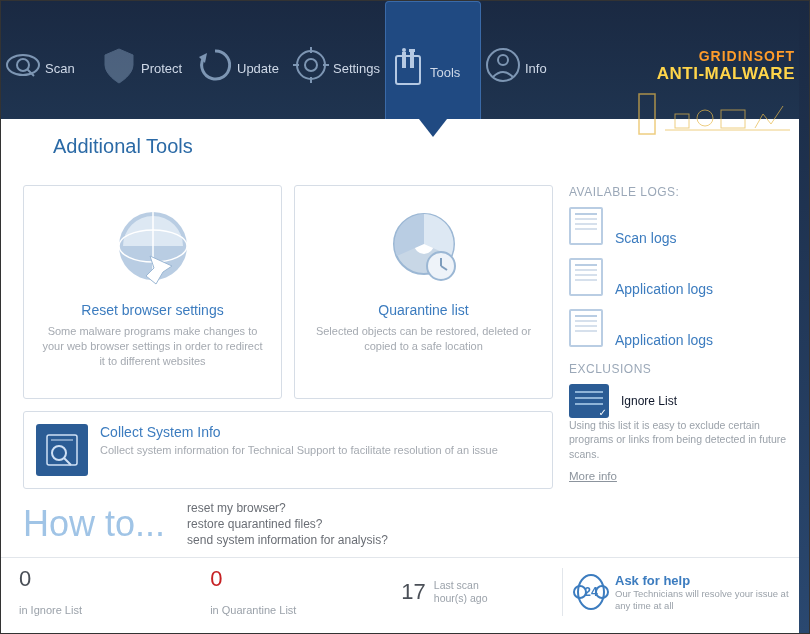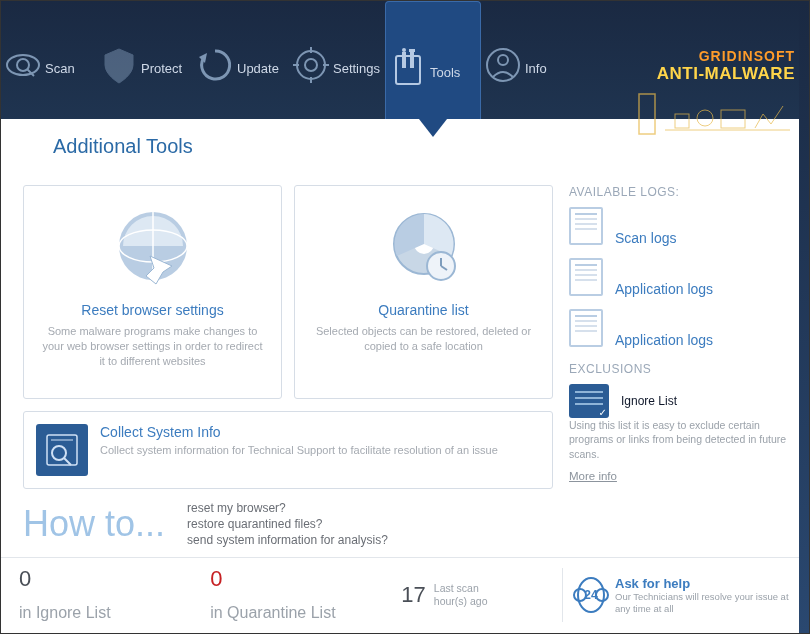--- a/index.html
+++ b/index.html
@@ -144,21 +144,21 @@
   border-top: 1px solid #e2e6eb;
   height: 60px;
   display: grid;
   grid-template-columns: 1.2fr 1.2fr 1fr 1.5fr;
   padding: 10px 18px;
   gap: 8px;
 }
 .stat { display: flex; flex-direction: column; justify-content: center; }
 .stat-num { font-size: 22px; color: #4a4f57; line-height: 1; }
 .stat-num.red { color: #c62023; }
-.stat-label { font-size: 16px; color: #9ba2aa; margin-top: 14px; }
+.stat-label { font-size: 11px; color: #9ba2aa; margin-top: 14px; }
 .stat-row { display: flex; align-items: center; gap: 8px; }
 .lastscan-text { display: flex; flex-direction: column; }
 .lastscan-text span { font-size: 10.5px; color: #9ba2aa; line-height: 1.2; }
 .help { display: flex; align-items: center; gap: 10px; border-left: 1px solid #e2e6eb; padding-left: 14px; }
 .help-icon { width: 36px; height: 36px; border: 2px solid #3c7cbf; border-radius: 50%; display: flex; align-items: center; justify-content: center; color: #3c7cbf; font-size: 12px; font-weight: bold; position: relative; }
 .help-icon::before, .help-icon::after { content: ""; position: absolute; width: 10px; height: 10px; border: 2px solid #3c7cbf; border-radius: 50%; }
 .help-icon::before { left: -6px; }
 .help-icon::after { right: -6px; }
 .help-body .help-title { color: #3c7cbf; font-size: 13px; font-weight: 600; }
 .help-body .help-desc { font-size: 9.5px; color: #9ba2aa; line-height: 1.2; }

